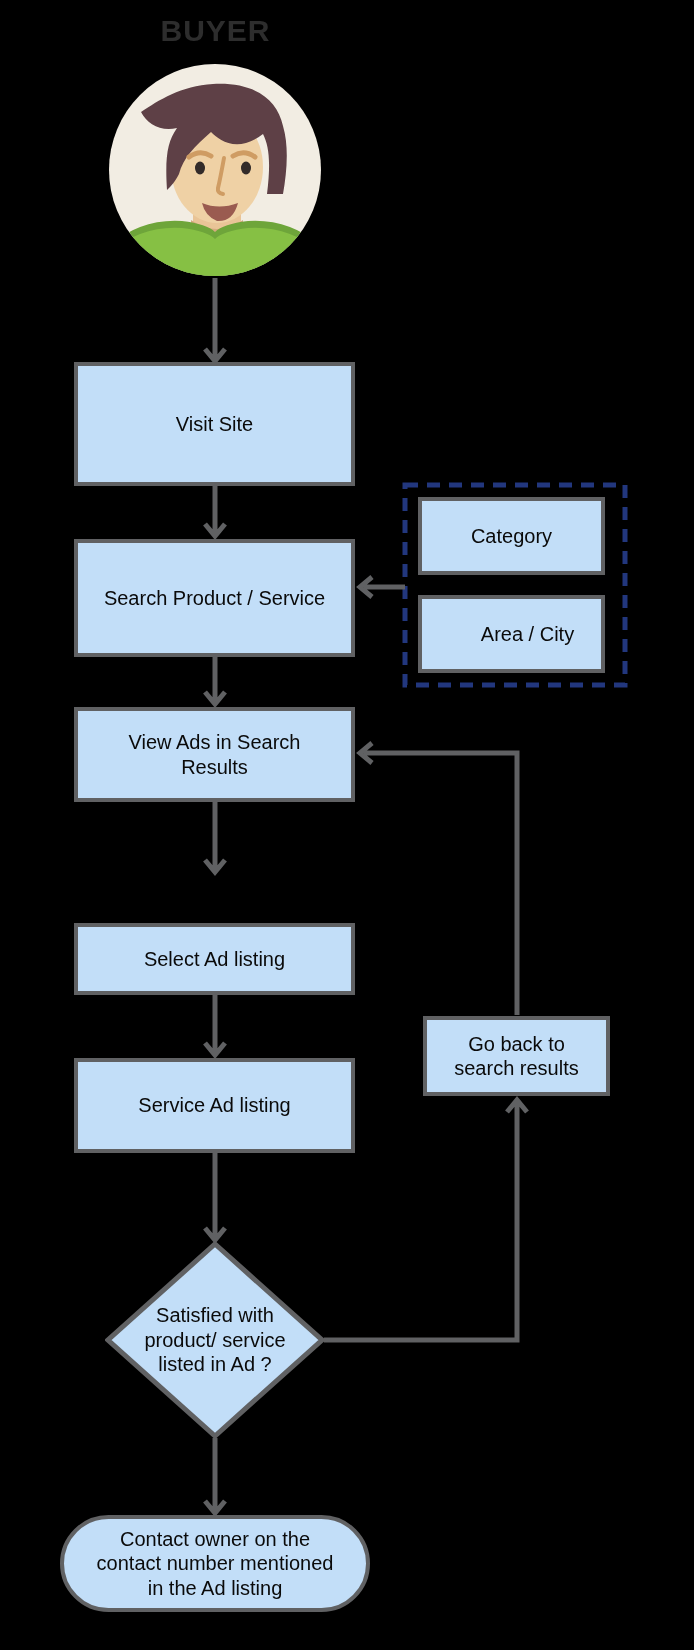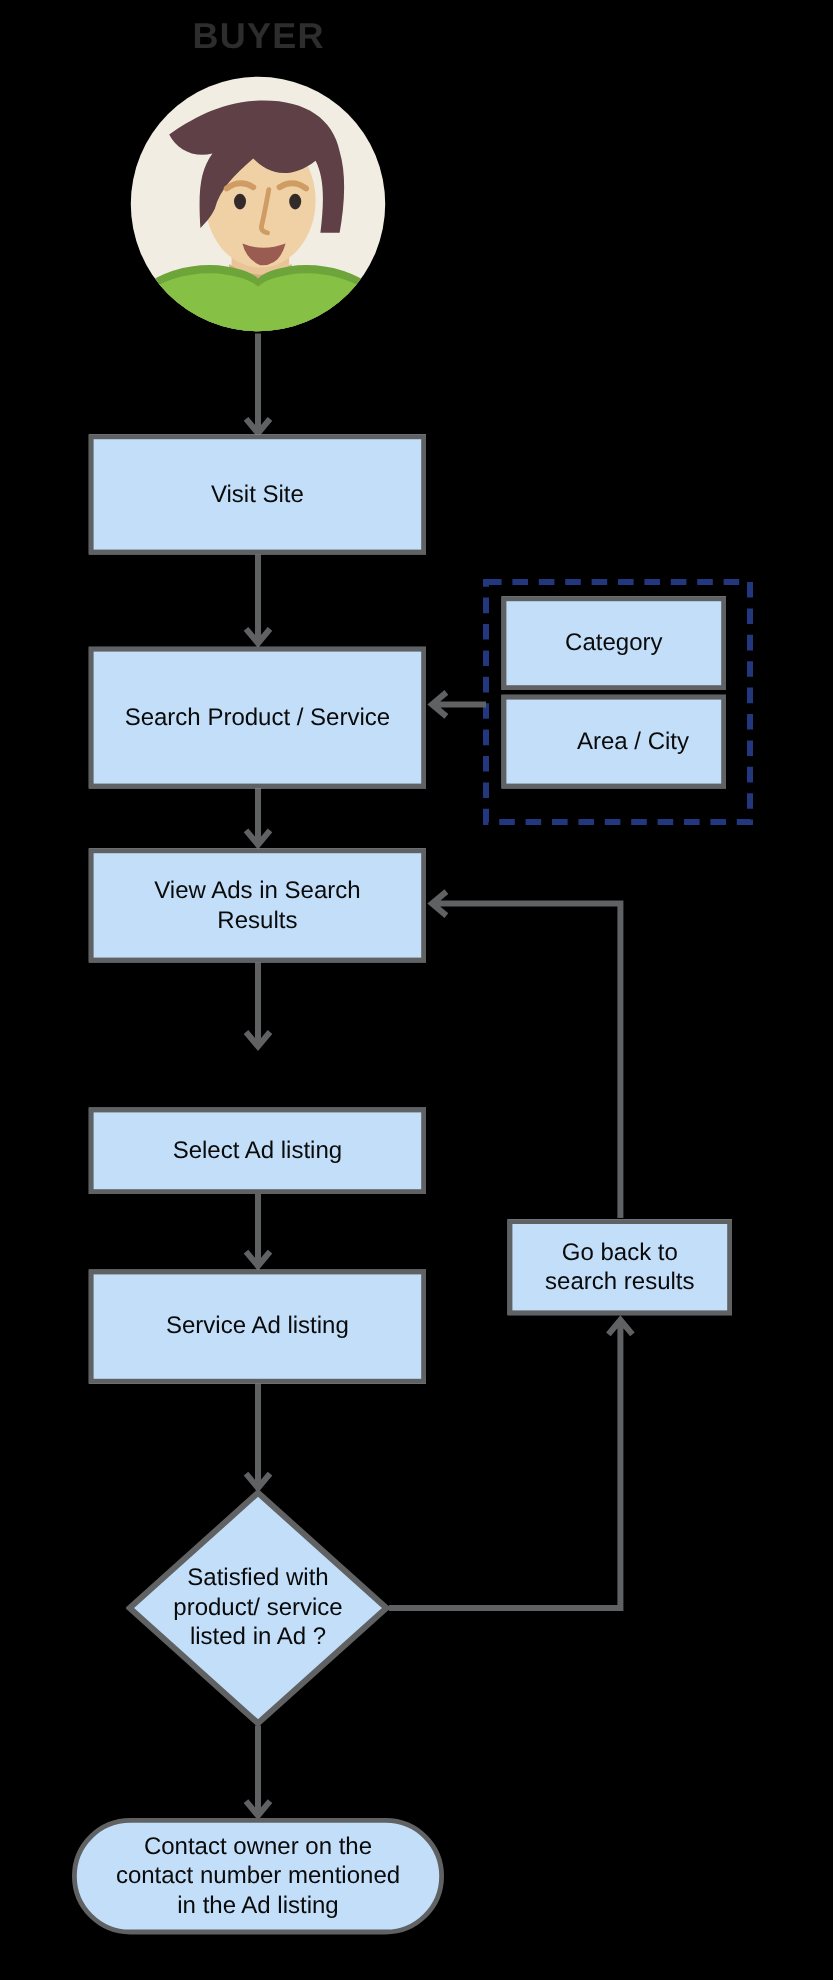--- a/index.html
+++ b/index.html
@@ -100,33 +100,33 @@
     <path d="M405,587 H364 M372,577 L360,587 L372,597"></path>
     <path d="M215,634 V701 M205,692 L215,704 L225,692"></path>
     <path d="M215,802 V869 M205,860 L215,872 L225,860"></path>
     <path d="M215,971 V1052 M205,1043 L215,1055 L225,1043"></path>
     <path d="M215,1153 V1237 M205,1228 L215,1240 L225,1228"></path>
     <path d="M324,1340 H517 V1103 M507,1112 L517,1100 L527,1112"></path>
     <path d="M517,1015 V753 H364 M372,743 L360,753 L372,763"></path>
     <path d="M215,1438 V1510 M205,1501 L215,1513 L225,1501"></path>
   </svg>
 
-  <div class="node proc" style="top:362px;height:100px;">
+  <div class="node proc" style="top:362px;height:124px;">
     <span class="node-label">Visit Site</span>
   </div>
 
   <div class="node proc" style="top:539px;height:118px;">
     <span class="node-label">Search Product / Service</span>
   </div>
 
   <div class="dashed-group">
     <div class="node side-box" style="top:12px;">
       <span class="node-label">Category</span>
     </div>
-    <div class="node side-box" style="top:94px;padding-left:32px;">
+    <div class="node side-box" style="top:110px;padding-left:32px;">
       <span class="node-label">Area / City</span>
     </div>
   </div>
 
   <div class="node proc" style="top:707px;height:95px;">
     <span class="node-label">View Ads in Search
 Results</span>
   </div>
 
   <div class="node proc" style="top:923px;height:72px;">

